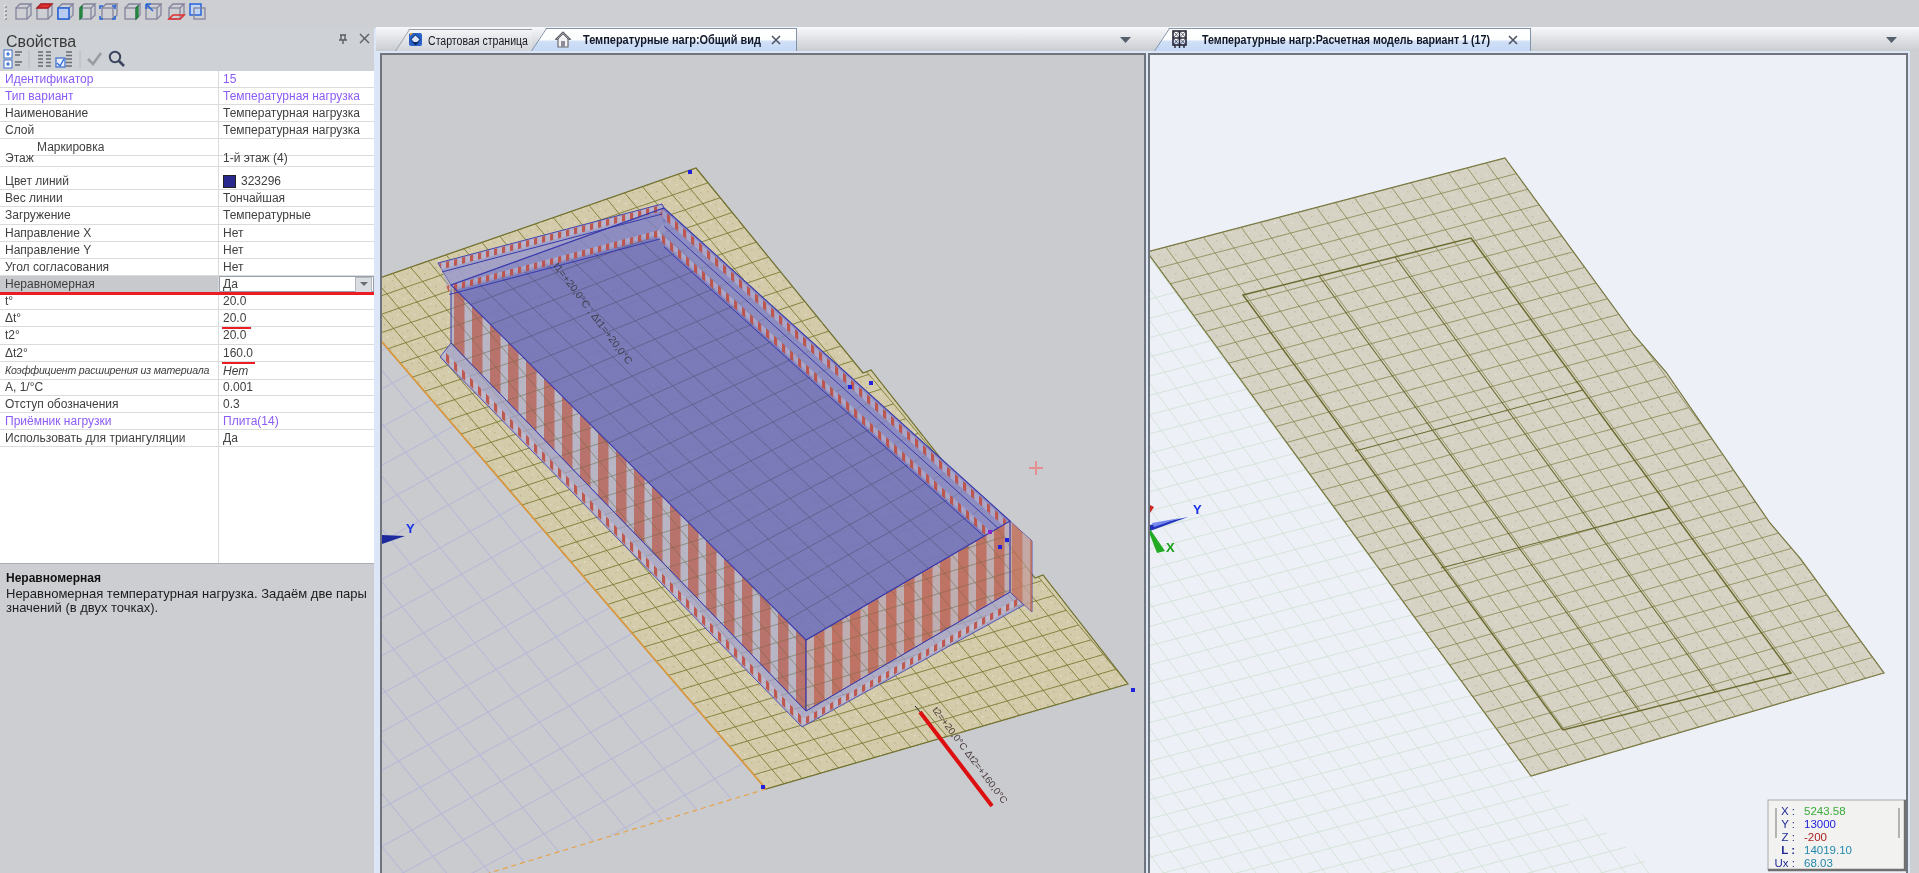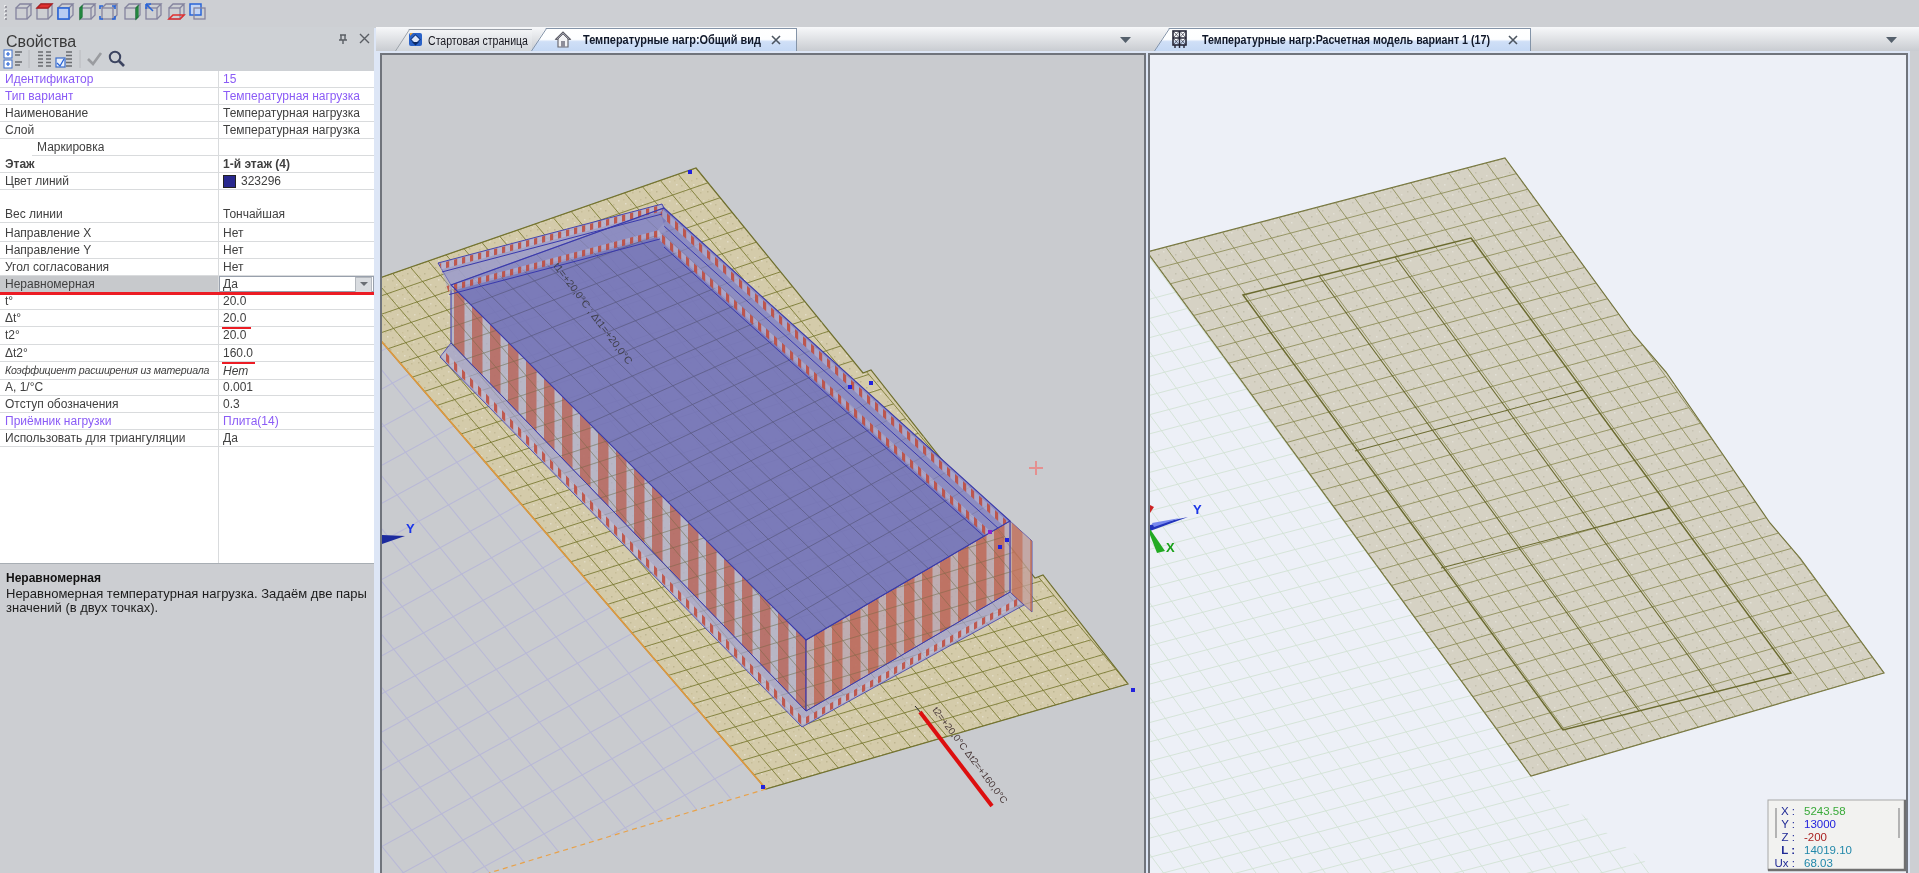--- a/index.html
+++ b/index.html
@@ -122,32 +122,36 @@
       <span class="val">Температурная нагрузка</span>
     </div>
 <div class="prow" style="top:51px;height:16px;">
       <span class="lab">Слой</span>
       <span class="val">Температурная нагрузка</span>
     </div>
 <div class="prow" style="top:68px;height:16px;margin-left:32px;">
       <span class="lab">Маркировка</span>
       <span class="val"></span>
     </div>
-<div class="prow" style="top:85px;height:16px;font-weight:bold;">
+<div class="prow" style="top:79px;height:16px;">
       <span class="lab">Этаж</span>
       <span class="val">1-й этаж (4)</span>
     </div>
 <div class="prow" style="top:102px;height:16px;">
       <span class="lab">Цвет линий</span>
       <span style="position:absolute;left:223px;top:2px;width:11px;height:11px;background:#28288e;border:1px solid #222;"></span>
       <span class="val" style="left:241px;">323296</span>
     </div>
-<div class="prow" style="top:119px;height:16px;margin-top:16px;">
+<div class="prow" style="top:119px;height:16px;">
       <span class="lab">Вес линии</span>
       <span class="val">Тончайшая</span>
+    </div>
+<div class="prow" style="top:136px;height:17px;">
+      <span class="lab">Загружение</span>
+      <span class="val">Температурные</span>
     </div>
 <div class="prow" style="top:154px;height:16px;">
       <span class="lab">Направление X</span>
       <span class="val">Нет</span>
     </div>
 <div class="prow" style="top:171px;height:16px;">
       <span class="lab">Направление Y</span>
       <span class="val">Нет</span>
     </div>
 <div class="prow" style="top:188px;height:16px;padding-left:28px;">

